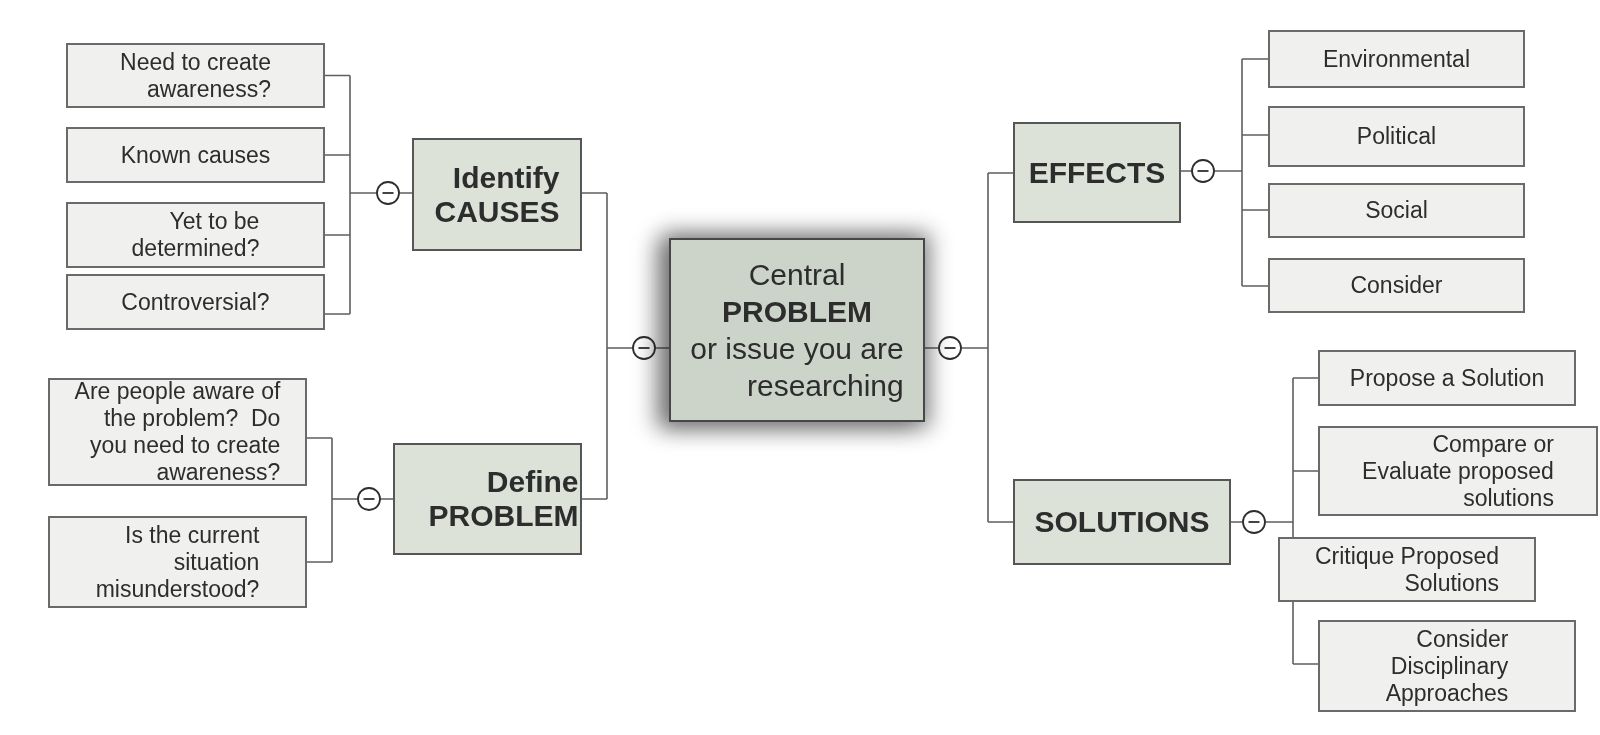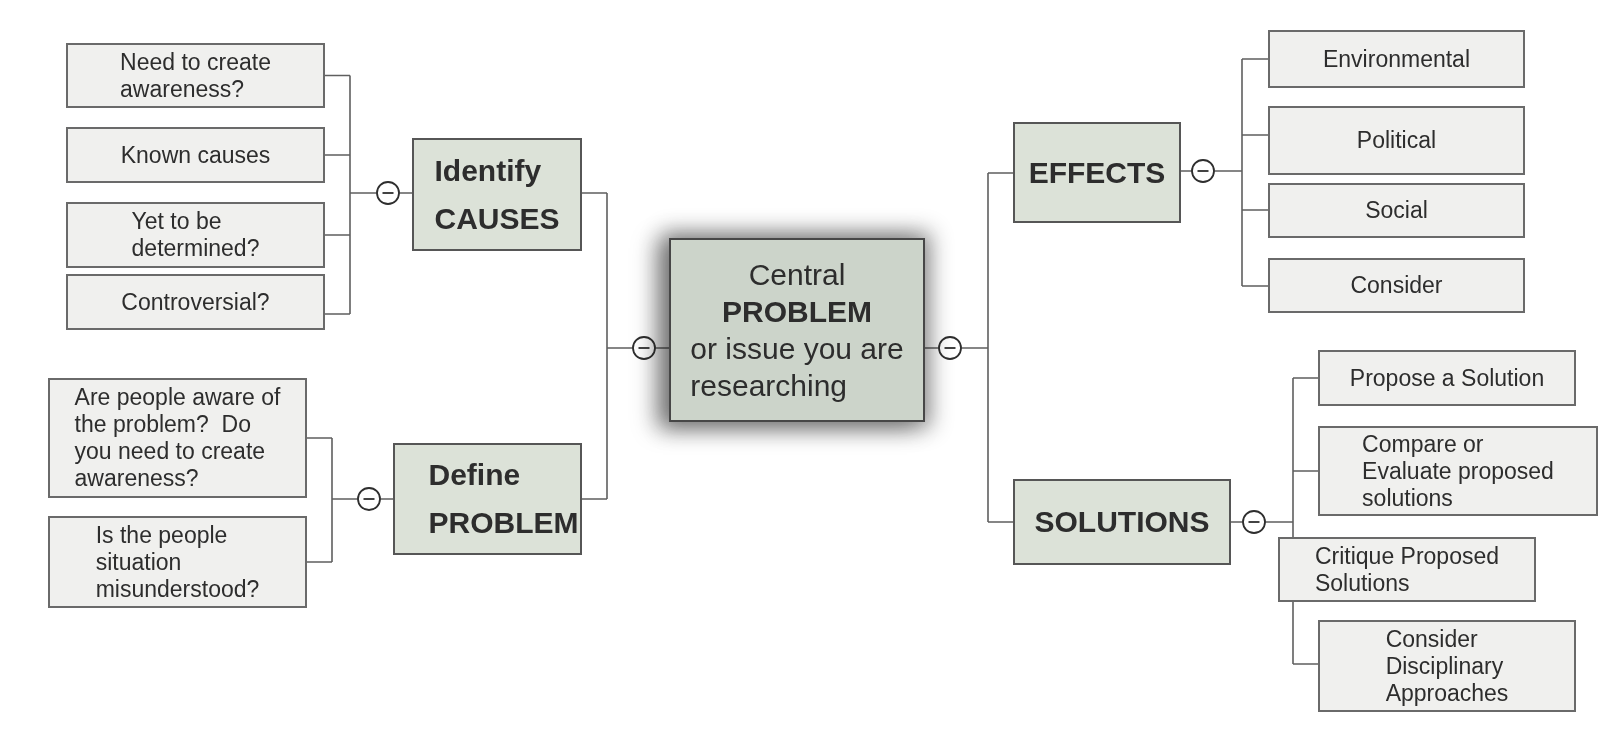--- a/index.html
+++ b/index.html
@@ -14,33 +14,33 @@
   }
   .wires { position: absolute; left: 0; top: 0; }
   .wires path { fill: none; stroke: #5f5f5f; stroke-width: 1.6; }
   .node {
     position: absolute;
     box-sizing: border-box;
     display: flex;
     flex-direction: column;
     align-items: center;
     justify-content: center;
-    text-align: left;
+    text-align: right;
   }
   .leaf {
     background: #f0f0ee;
     border: 2px solid #6a6a6a;
     font-size: 23px;
     line-height: 27px;
   }
   .topic {
     background: #dce2d8;
     border: 2px solid #565656;
     font-size: 30px;
-    line-height: 48px;
+    line-height: 34px;
     font-weight: bold;
   }
   .central {
     background: #ccd4ca;
     border: 2px solid #474747;
     font-size: 30px;
     line-height: 37px;
     box-shadow: 0 0 20px 6px rgba(25,25,25,0.45), -12px 4px 22px 2px rgba(25,25,25,0.35);
   }
   .pre { white-space: pre-wrap; }
@@ -104,28 +104,28 @@
   </div>
   <div class="node leaf" style="left:66px; top:274px; width:259px; height:56px;">
     <span class="pre">Controversial?</span>
   </div>
 
   <div class="node topic" style="left:412px; top:138px; width:170px; height:113px;">
     <span class="pre">Identify
 CAUSES</span>
   </div>
 
-  <div class="node leaf" style="left:48px; top:378px; width:259px; height:120px;">
+  <div class="node leaf" style="left:48px; top:378px; width:259px; height:108px;">
     <span class="pre">Are people aware of
 the problem?  Do
 you need to create
 awareness?</span>
   </div>
   <div class="node leaf" style="left:48px; top:516px; width:259px; height:92px;">
-    <span class="pre">Is the people
+    <span class="pre">Is the current
 situation
 misunderstood?</span>
   </div>
 
   <div class="node topic" style="left:393px; top:443px; width:189px; height:112px;padding-left:32px;">
     <span class="pre">Define
 PROBLEM</span>
   </div>
 
   <div class="node central" style="left:669px; top:238px; width:256px; height:184px;">
@@ -135,21 +135,21 @@
 researching</div>
   </div>
 
   <div class="node topic" style="left:1013px; top:122px; width:168px; height:101px;">
     <span class="pre">EFFECTS</span>
   </div>
 
   <div class="node leaf" style="left:1268px; top:30px; width:257px; height:58px;">
     <span class="pre">Environmental</span>
   </div>
-  <div class="node leaf" style="left:1268px; top:106px; width:257px; height:69px;">
+  <div class="node leaf" style="left:1268px; top:106px; width:257px; height:61px;">
     <span class="pre">Political</span>
   </div>
   <div class="node leaf" style="left:1268px; top:183px; width:257px; height:55px;">
     <span class="pre">Social</span>
   </div>
   <div class="node leaf" style="left:1268px; top:258px; width:257px; height:55px;">
     <span class="pre">Consider</span>
   </div>
 
   <div class="node topic" style="left:1013px; top:479px; width:218px; height:86px;">

